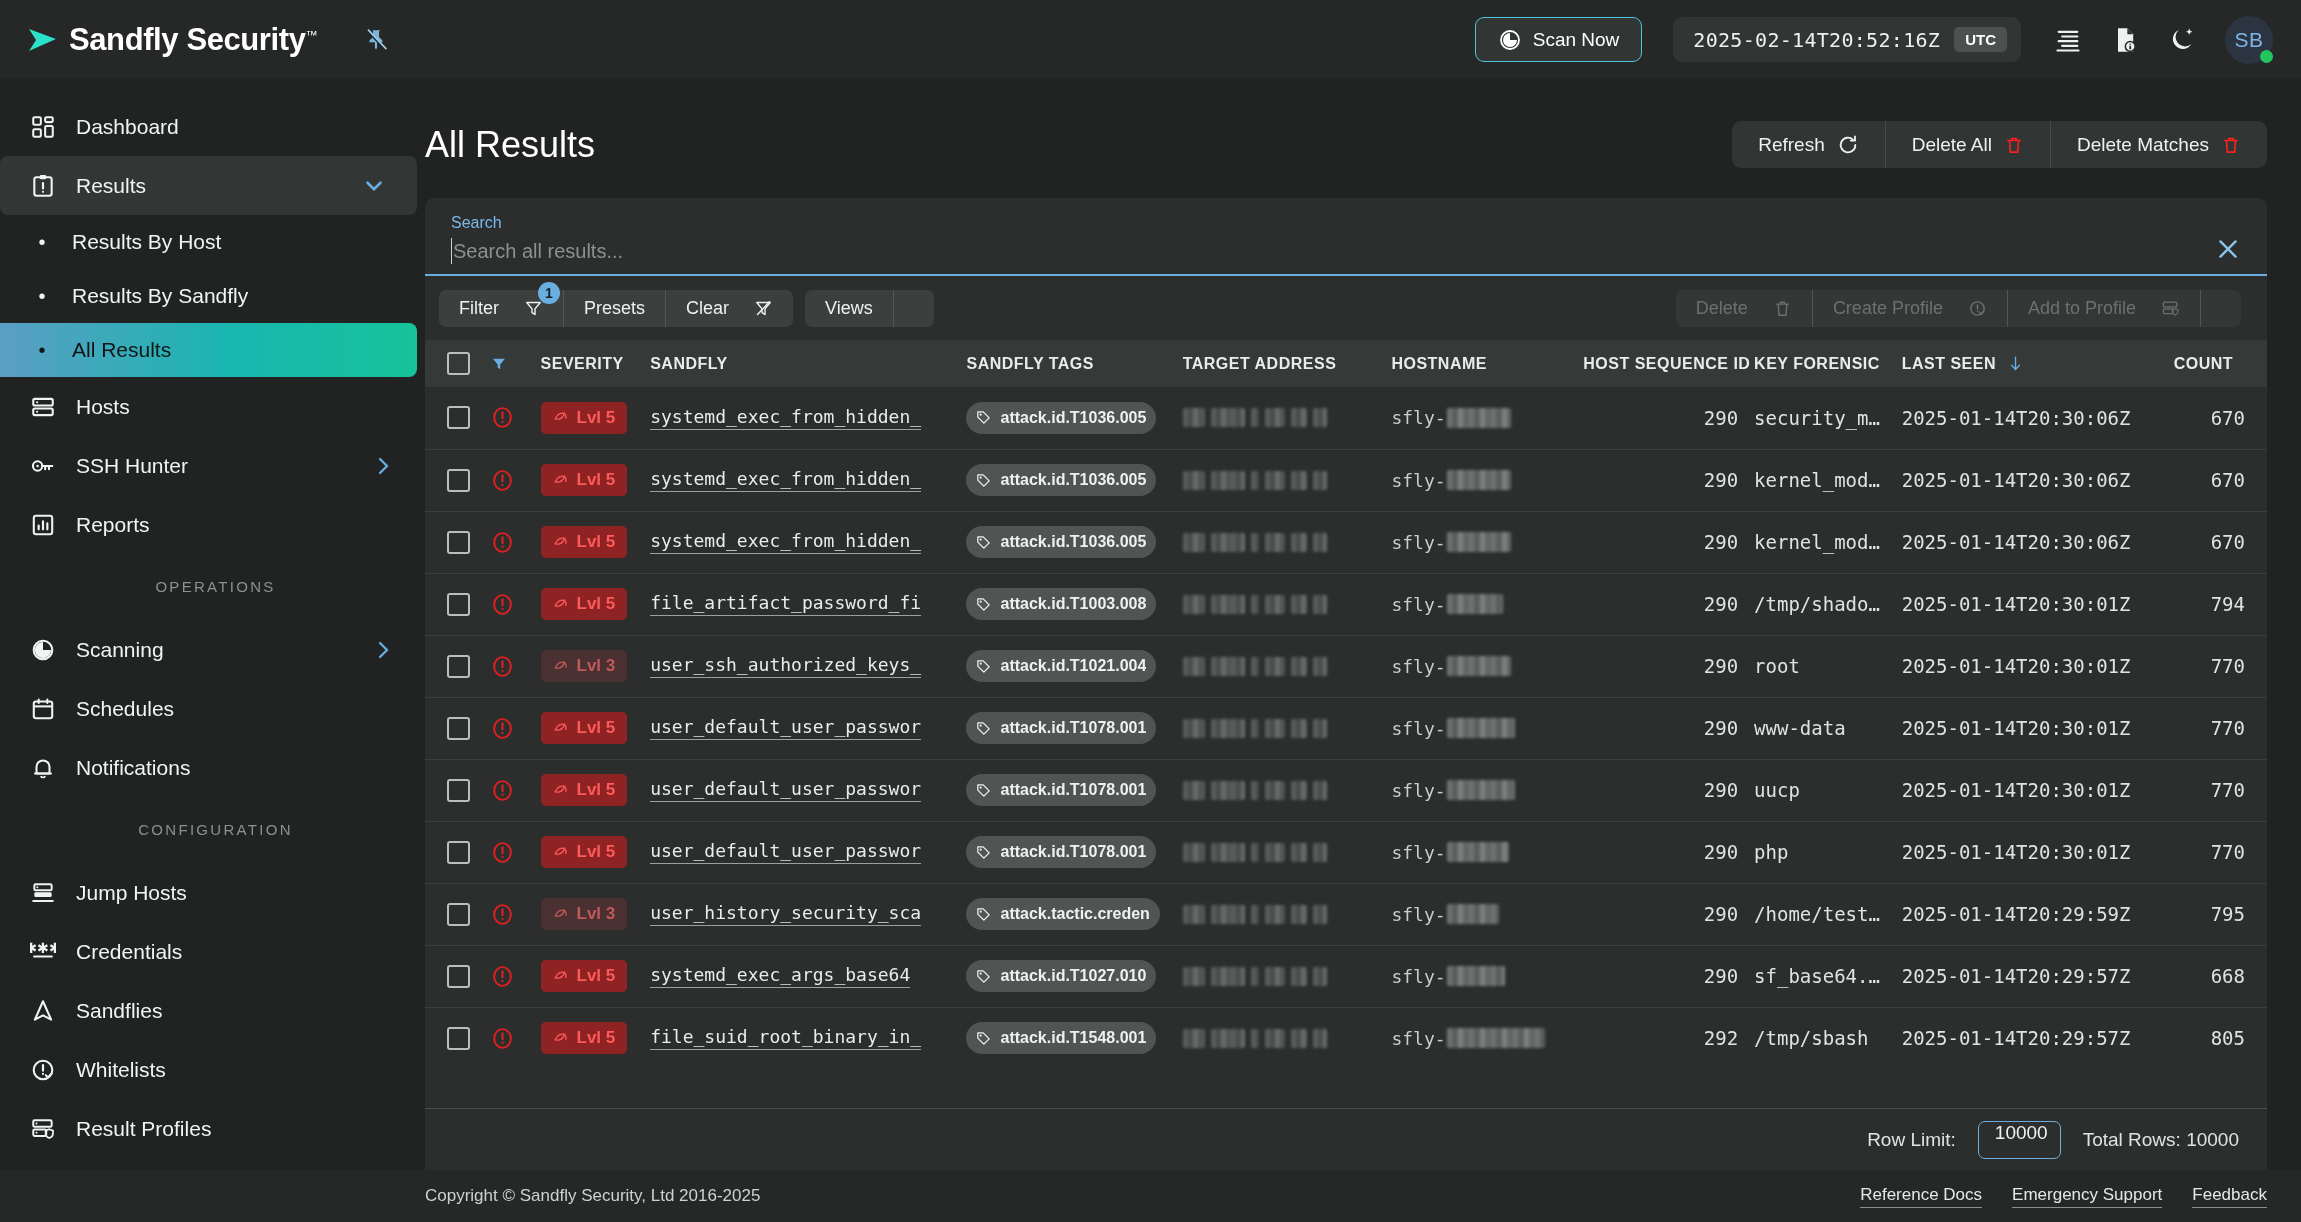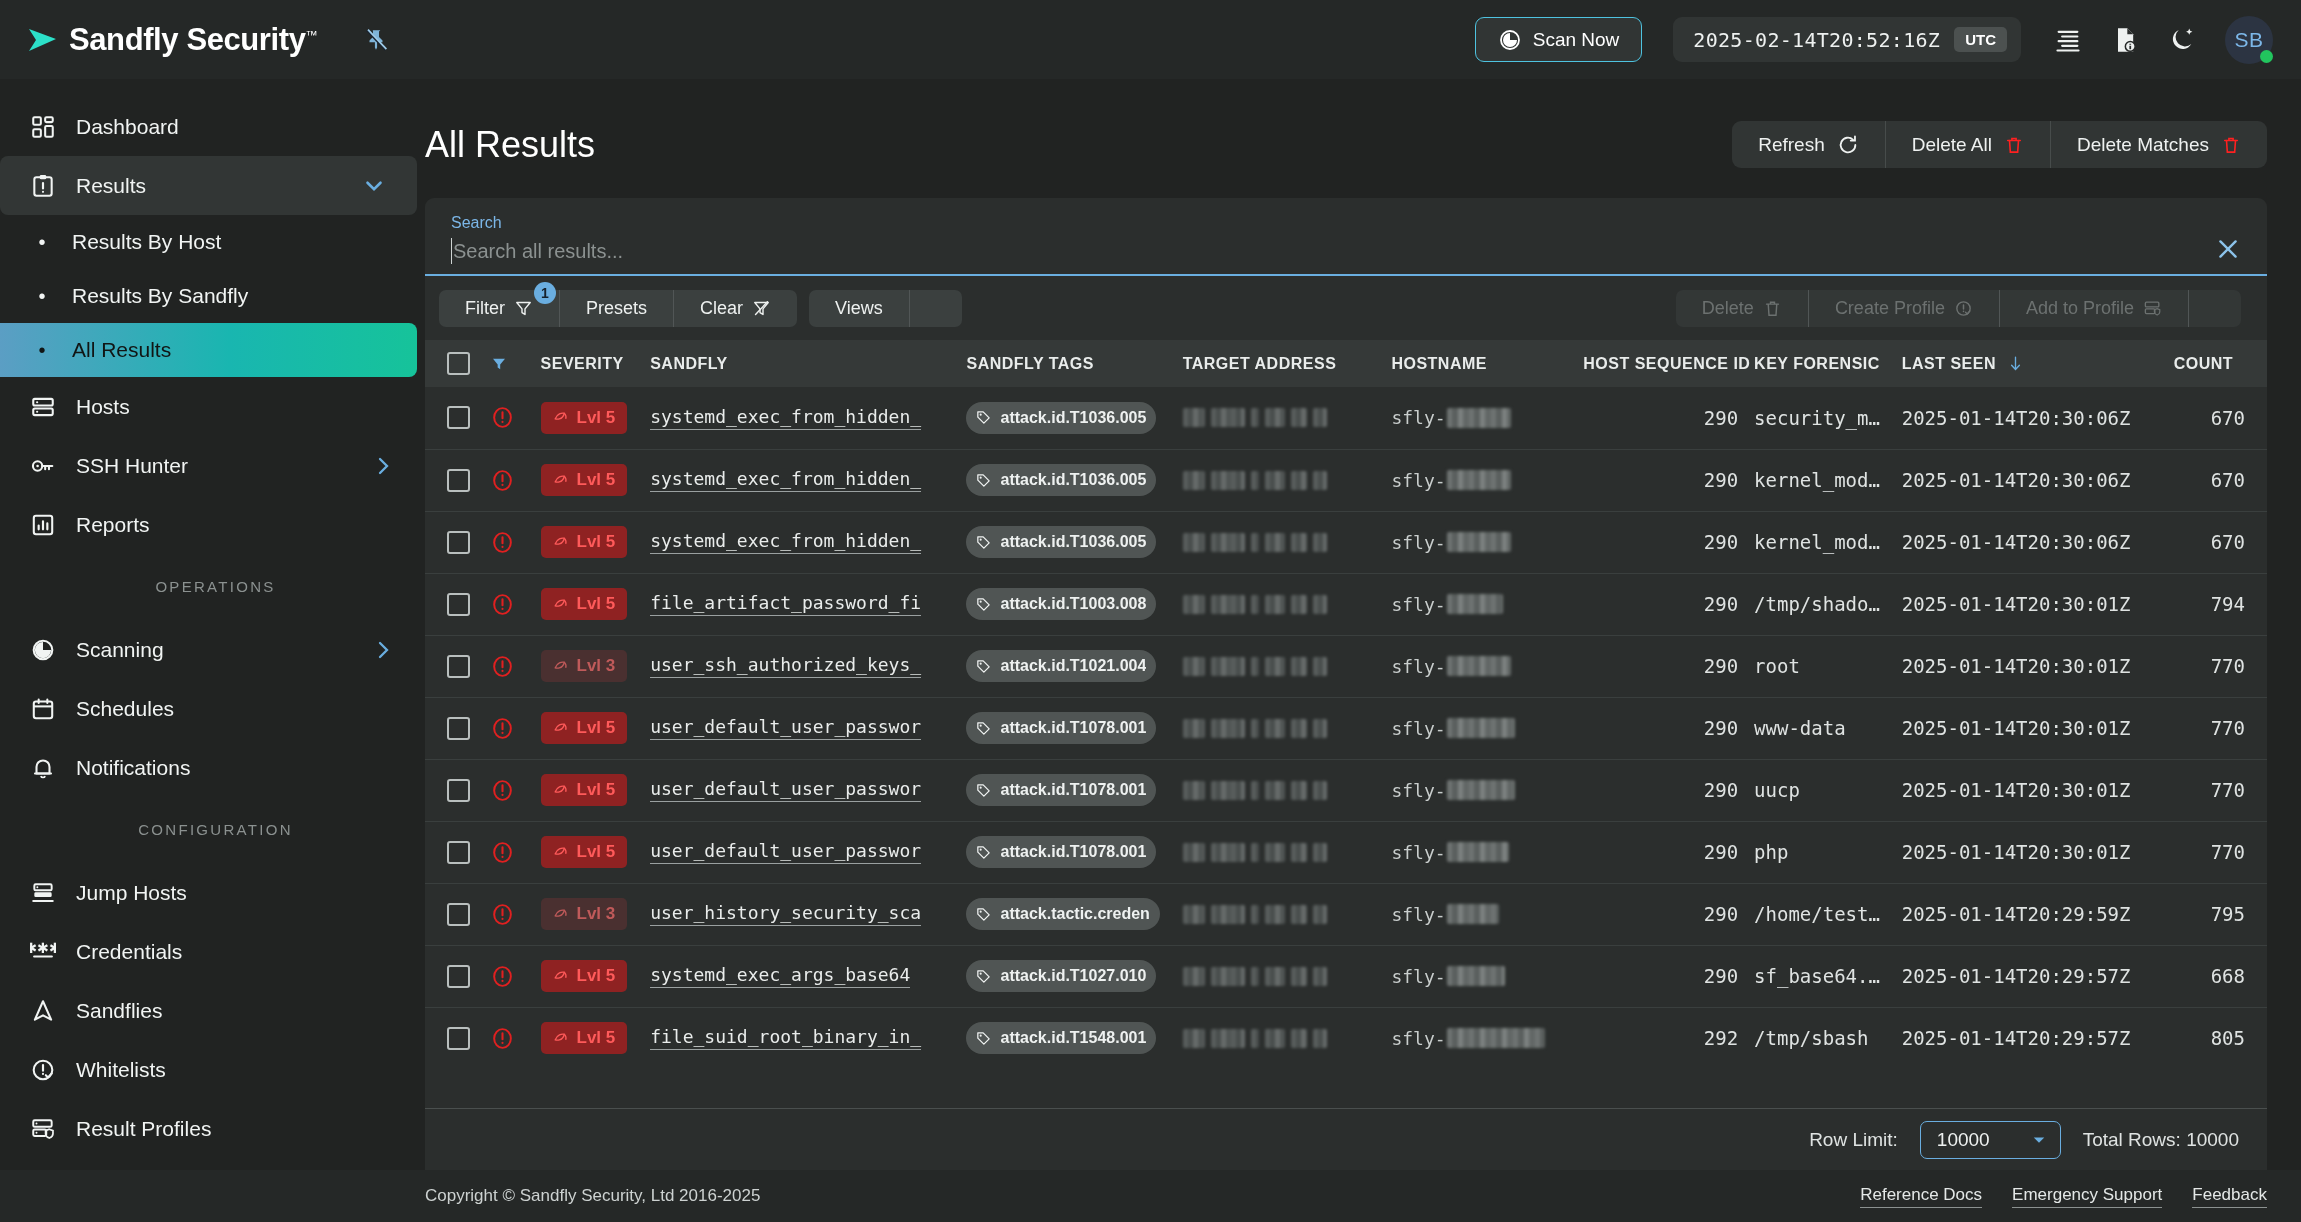--- a/index.html
+++ b/index.html
@@ -165,22 +165,22 @@
     margin-left: 20px; margin-bottom: 12px;
     width: 26px; height: 26px; cursor: pointer; flex: 0 0 26px;
   }
 
   .toolbar-row {
     display: flex; align-items: center;
     padding: 14px 26px 13px 14px;
   }
   .tb-group { display: flex; background: #3b403f; border-radius: 7px; overflow: visible; position: relative; }
   .tb-group .tbtn {
-    display: flex; align-items: center; gap: 9px;
-    height: 37px; padding: 0 26px;
+    display: flex; align-items: center; gap: 25px;
+    height: 37px; padding: 0 20px;
     font-size: 18px; color: #eef1f0; cursor: pointer;
     border-right: 1px solid #515656; position: relative;
   }
   .tb-group .tbtn:first-child { border-radius: 7px 0 0 7px; }
   .tb-group .tbtn:last-child { border-right: none; border-radius: 0 7px 7px 0; }
   .tb-badge {
     position: absolute; top: -8px; right: 3px;
     min-width: 22px; height: 22px; border-radius: 11px;
     background: #6aaee0; color: #16212b;
     font-size: 14px; font-weight: bold;
@@ -274,21 +274,21 @@
     flex: 0 0 auto; height: 62px;
     border-top: 1px solid #4a4f4e;
     display: flex; align-items: center; justify-content: flex-end;
     padding: 0 28px; gap: 22px;
   }
   .rowlimit-label { font-size: 19px; color: #dfe3e2; }
   .rowlimit-select {
     display: flex; align-items: center; gap: 40px;
     border: 1px solid #6aaee0; border-radius: 7px;
     height: 38px; padding: 0 12px 0 16px; cursor: pointer;
-    font-size: 19px; color: #eef1f0;
+    font-size: 19px; color: #eef1f0; flex-direction: column;
   }
   .total-rows { font-size: 19px; color: #dfe3e2; }
 
   
   .page-foot {
     flex: 0 0 52px; height: 52px;
     background: #252827;
     display: flex; align-items: center;
     padding: 0 34px 0 425px;
   }

